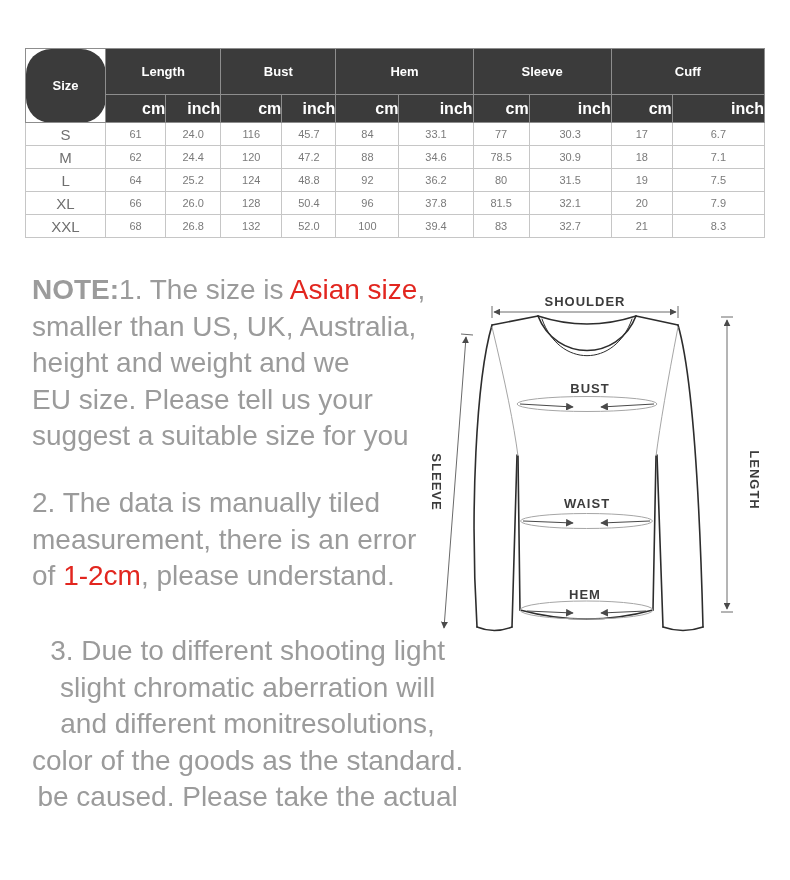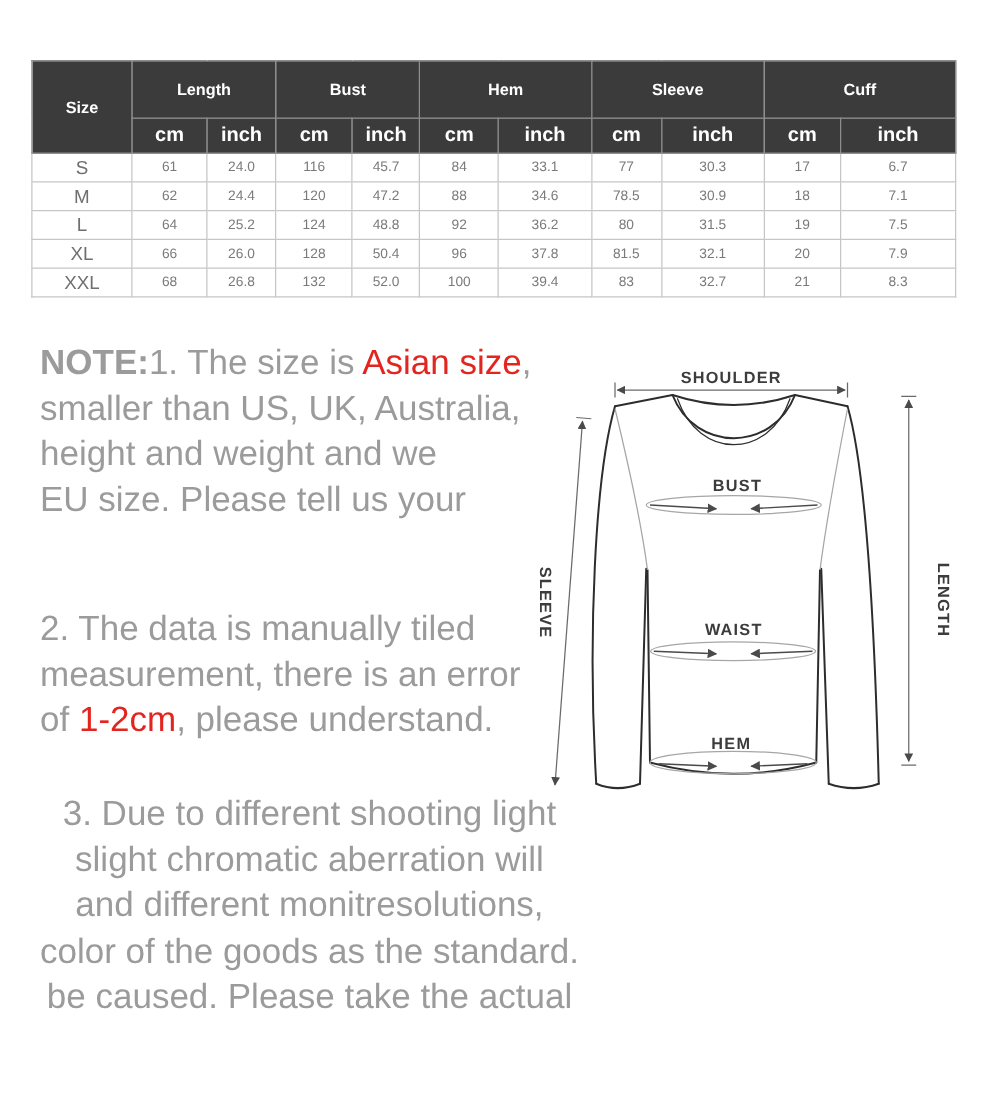--- a/index.html
+++ b/index.html
@@ -5,22 +5,22 @@
   html,body{margin:0;padding:0;background:#fff;}
   .page{position:relative;width:790px;height:880px;background:#ffffff;overflow:hidden;
         font-family:"Liberation Sans",sans-serif;}
 
   
   table.size-table{position:absolute;left:25px;top:48px;width:740px;
     border-collapse:collapse;table-layout:fixed;}
   table.size-table th{background:#3b3b3b;color:#ffffff;font-weight:bold;
     border:1px solid #8d8d8d;text-align:center;padding:0;}
   table.size-table thead tr.groups th{font-size:13px;height:45px;}
-  table.size-table thead tr.units th{font-size:16px;height:27px;}
-  table.size-table th.size-h{font-size:13px;}
+  table.size-table thead tr.units th{font-size:16px;height:27px;text-align:right;}
+  table.size-table th.size-h{font-size:13px;border-radius:25px;}
   table.size-table td{border:1px solid #c6c6c6;height:22px;text-align:center;
     font-size:11px;color:#7a7a7a;padding:0;background:#fff;}
   table.size-table td.size-col{color:#6f6f6f;font-size:15px;}
 
   
   .note{position:absolute;left:32px;color:#9b9b9b;font-size:28px;line-height:36.6px;
     white-space:nowrap;}
   .note .bold{font-weight:bold;}
   .note .red{color:#e2261f;}
   .p1{top:272px;} .p2{top:485px;} .p3{top:633px;text-align:center;}
@@ -138,20 +138,21 @@
         <td>8.3</td>
       </tr>
     </tbody>
   </table>
 
   <div class="note p1">
     <div><span class="bold">NOTE:</span><span>1. The size is </span><span class="red">Asian size</span><span>,</span></div>
     <div>smaller than US, UK, Australia,</div>
     <div>height and weight and we</div>
     <div>EU size. Please tell us your</div>
+    <div>suggest a suitable size for you</div>
   </div>
 
   <div class="note p2">
     <div>2. The data is manually tiled</div>
     <div>measurement, there is an error</div>
     <div><span>of </span><span class="red">1-2cm</span><span>, please understand.</span></div>
   </div>
 
   <div class="note p3">
     <div>3. Due to different shooting light</div>

